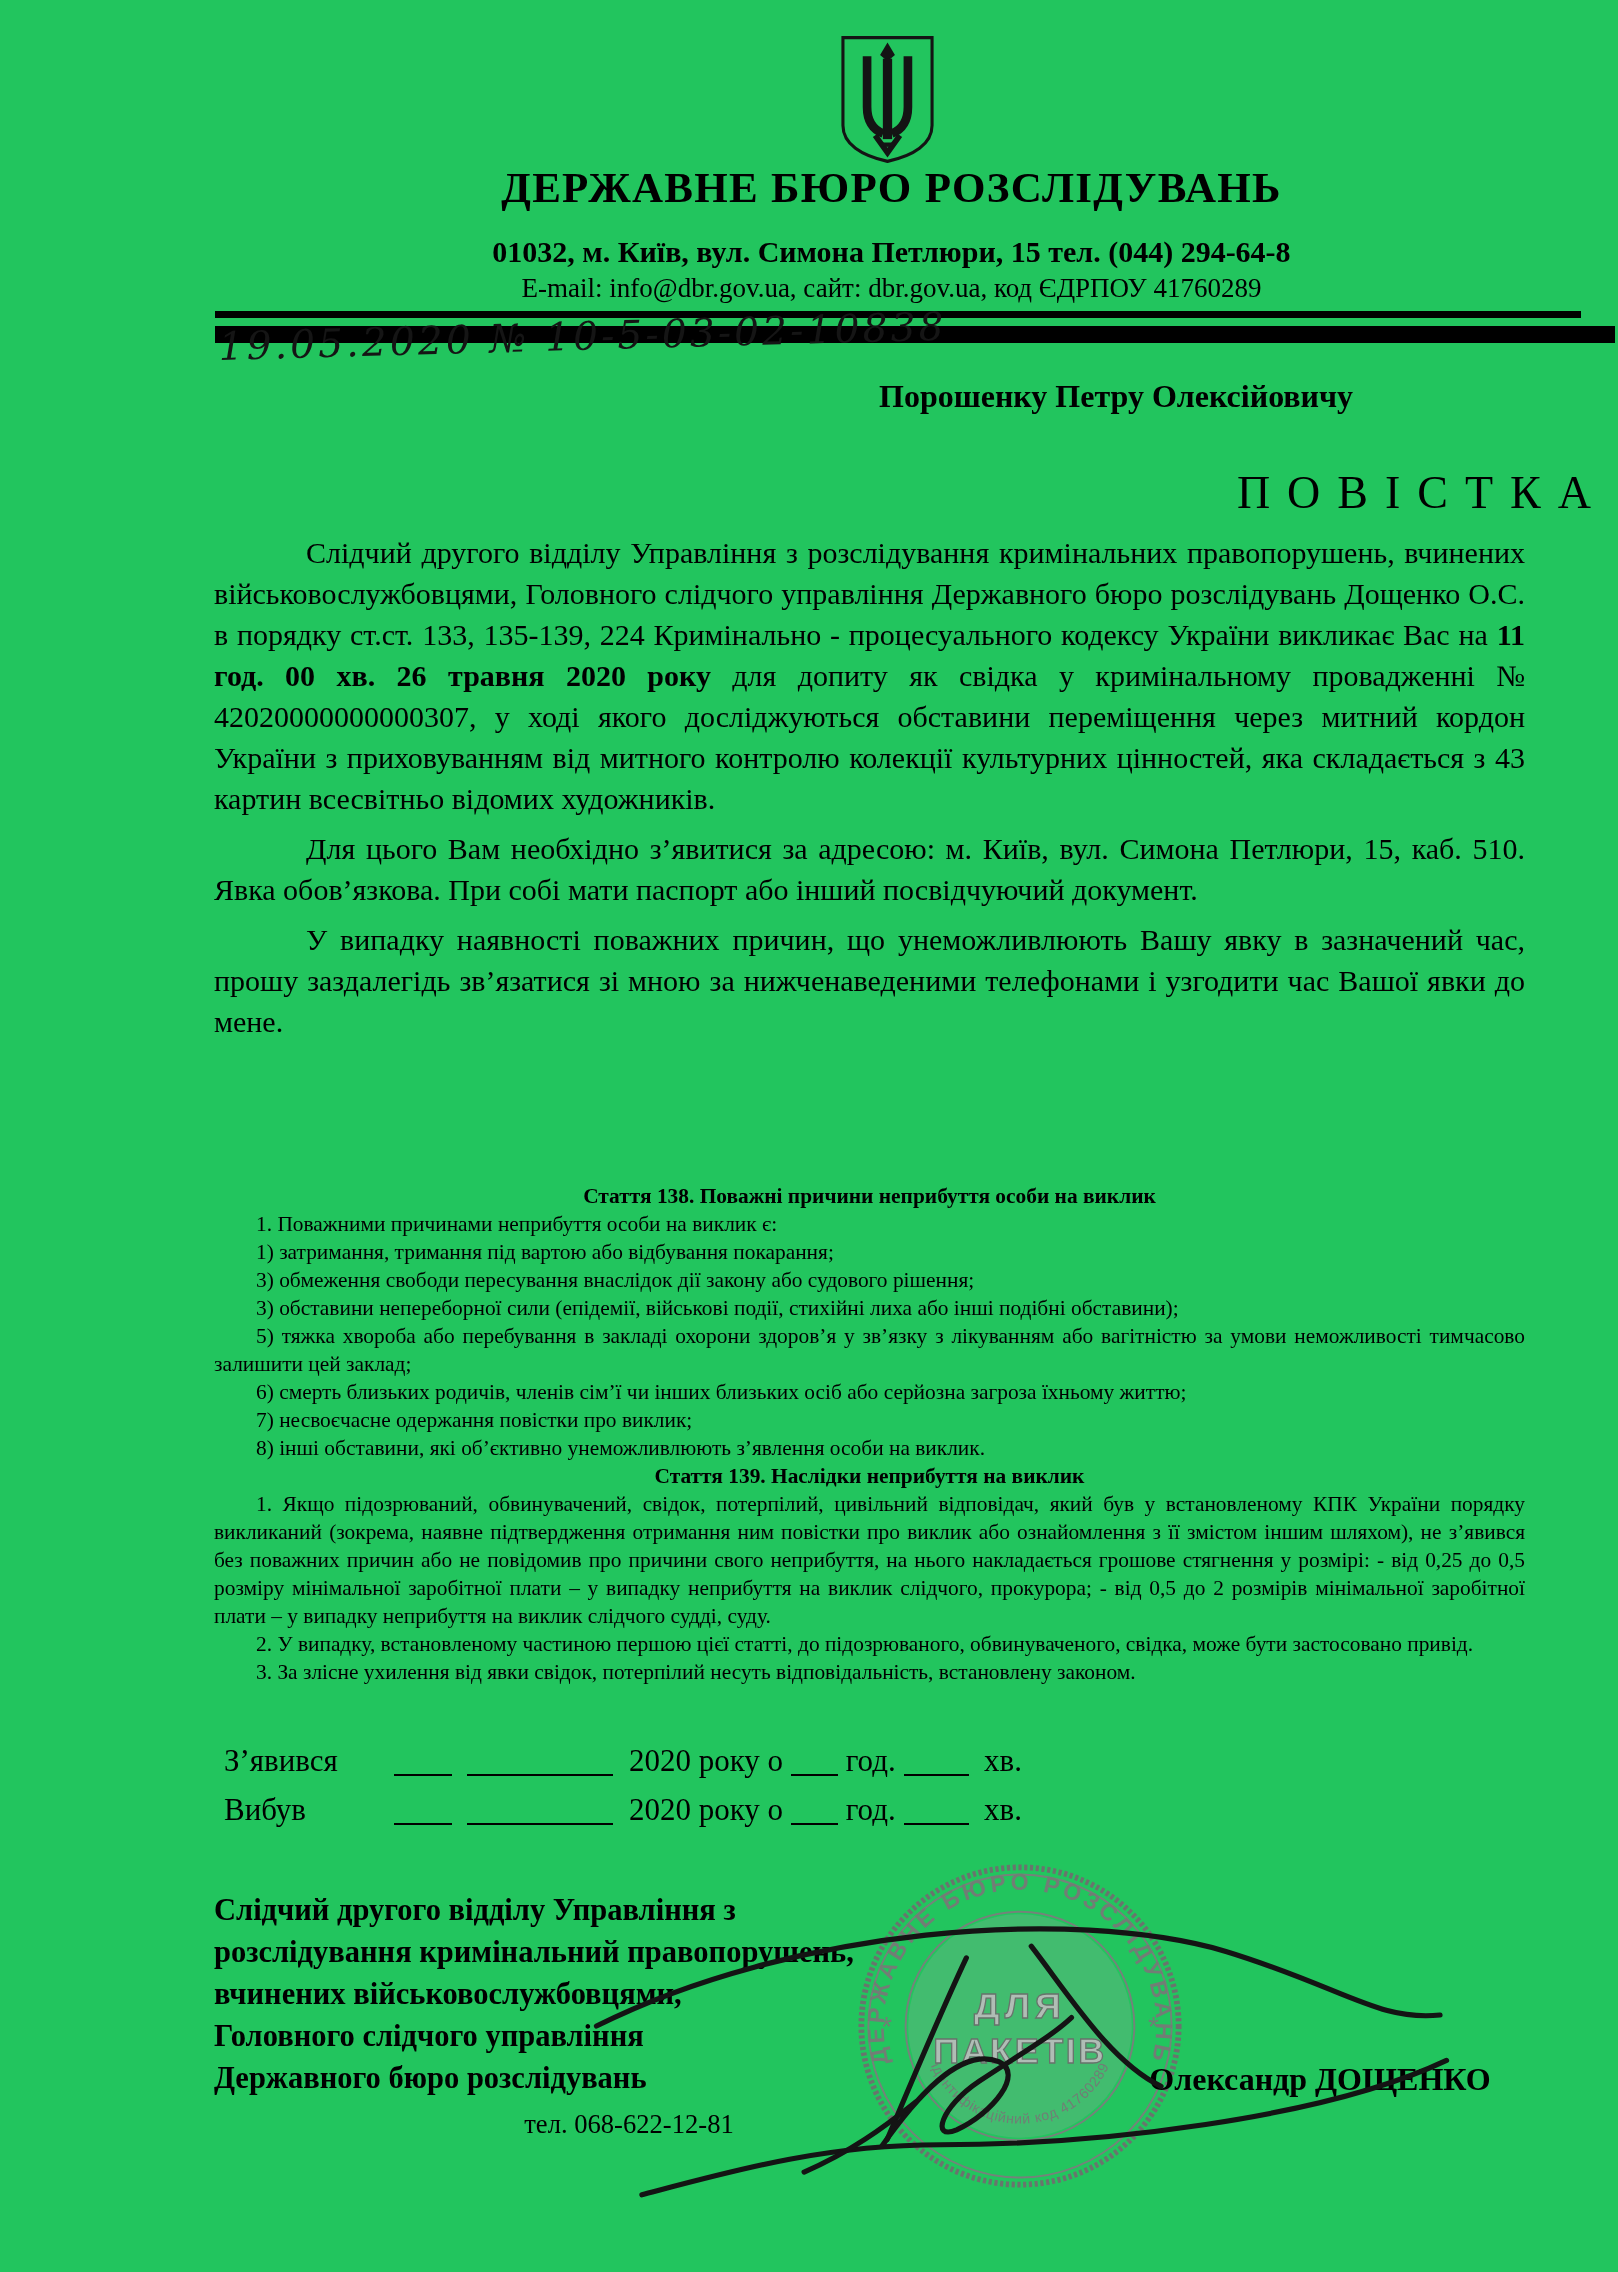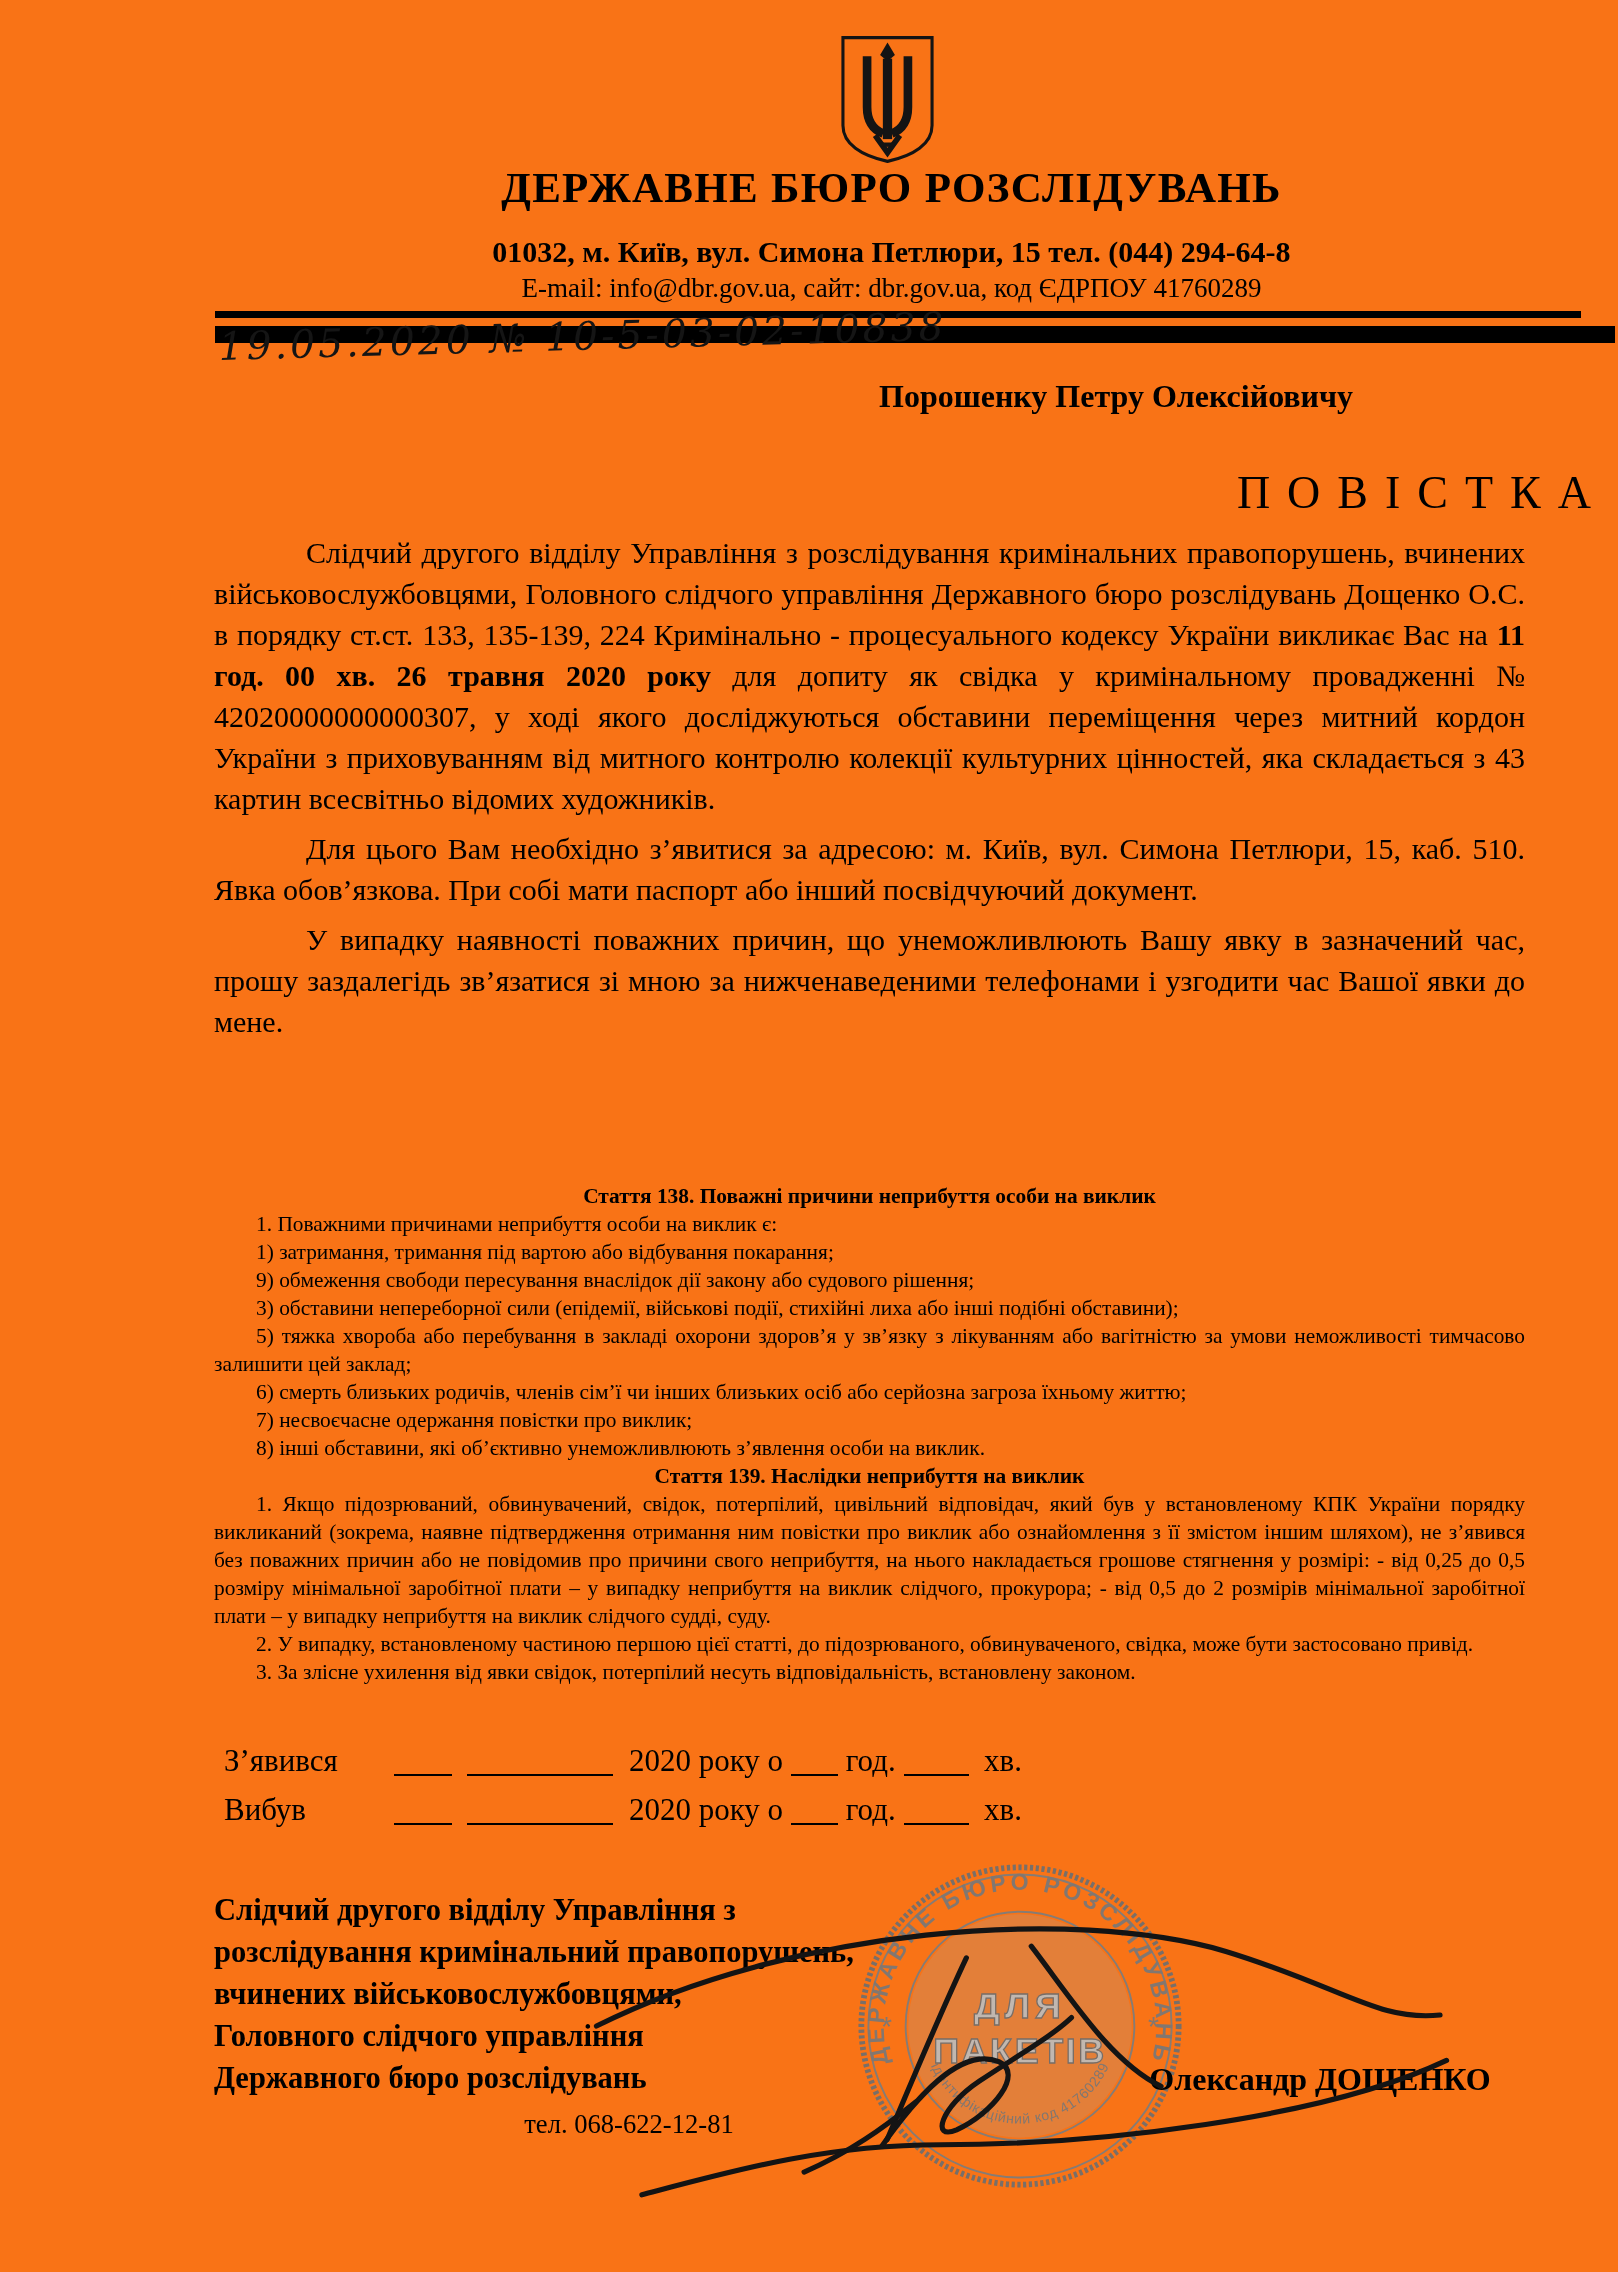--- a/index.html
+++ b/index.html
@@ -1,17 +1,17 @@
 <!DOCTYPE html>
 <html style="font-size:10.4px"><head>
 <meta charset="utf-8">
 <style>
   html,body{margin:0;padding:0;background:#9a9a9a;}
   .page{
-    position:relative;width:1619px;height:2273px;background:#f97316;
+    position:relative;width:1619px;height:2273px;background:#22c55e;
     color:#000;font-family:"Liberation Serif","DejaVu Serif",serif;
     overflow:hidden;
   }
   
   .hdr-center{position:absolute;left:175px;width:1433px;text-align:center;}
   .shield{position:absolute;left:838px;top:32px;width:99px;height:135px;}
   .org-name{top:163px;font-size:43px;font-weight:bold;letter-spacing:1.3px;}
   .addr-line{top:235px;font-size:30px;font-weight:bold;}
   .email-line{top:273px;font-size:27px;}
   .rule-thin{position:absolute;left:215px;top:311px;width:1366px;height:7.1px;background:#000;}
@@ -87,21 +87,21 @@
   <div class="body-text">
     <p><span>Слідчий другого відділу Управління з розслідування кримінальних правопорушень, вчинених військовослужбовцями, Головного слідчого управління Державного бюро розслідувань Дощенко О.С. в порядку ст.ст. 133, 135-139, 224 Кримінально - процесуального кодексу України викликає Вас на </span><span class="b">11 год. 00 хв. 26 травня 2020 року</span><span> для допиту як свідка у кримінальному провадженні № 42020000000000307, у ході якого досліджуються обставини переміщення через митний кордон України з приховуванням від митного контролю колекції культурних цінностей, яка складається з 43 картин всесвітньо відомих художників.</span></p>
     <p>Для цього Вам необхідно з’явитися за адресою: м. Київ, вул. Симона Петлюри, 15, каб. 510. Явка обов’язкова. При собі мати паспорт або інший посвідчуючий документ.</p>
     <p>У випадку наявності поважних причин, що унеможливлюють Вашу явку в зазначений час, прошу заздалегідь зв’язатися зі мною за нижченаведеними телефонами і узгодити час Вашої явки до мене.</p>
   </div>
 
   <div class="statute">
     <p class="st-head">Стаття 138. Поважні причини неприбуття особи на виклик</p>
     <p>1. Поважними причинами неприбуття особи на виклик є:</p>
     <p>1) затримання, тримання під вартою або відбування покарання;</p>
-    <p>9) обмеження свободи пересування внаслідок дії закону або судового рішення;</p>
+    <p>3) обмеження свободи пересування внаслідок дії закону або судового рішення;</p>
     <p>3) обставини непереборної сили (епідемії, військові події, стихійні лиха або інші подібні обставини);</p>
     <p>5) тяжка хвороба або перебування в закладі охорони здоров’я у зв’язку з лікуванням або вагітністю за умови неможливості тимчасово залишити цей заклад;</p>
     <p>6) смерть близьких родичів, членів сім’ї чи інших близьких осіб або серйозна загроза їхньому життю;</p>
     <p>7) несвоєчасне одержання повістки про виклик;</p>
     <p>8) інші обставини, які об’єктивно унеможливлюють з’явлення особи на виклик.</p>
     <p class="st-head">Стаття 139. Наслідки неприбуття на виклик</p>
     <p>1. Якщо підозрюваний, обвинувачений, свідок, потерпілий, цивільний відповідач, який був у встановленому КПК України порядку викликаний (зокрема, наявне підтвердження отримання ним повістки про виклик або ознайомлення з її змістом іншим шляхом), не з’явився без поважних причин або не повідомив про причини свого неприбуття, на нього накладається грошове стягнення у розмірі: - від 0,25 до 0,5 розміру мінімальної заробітної плати – у випадку неприбуття на виклик слідчого, прокурора; - від 0,5 до 2 розмірів мінімальної заробітної плати – у випадку неприбуття на виклик слідчого судді, суду.</p>
     <p>2. У випадку, встановленому частиною першою цієї статті, до підозрюваного, обвинуваченого, свідка, може бути застосовано привід.</p>
     <p>3. За злісне ухилення від явки свідок, потерпілий несуть відповідальність, встановлену законом.</p>
   </div>

